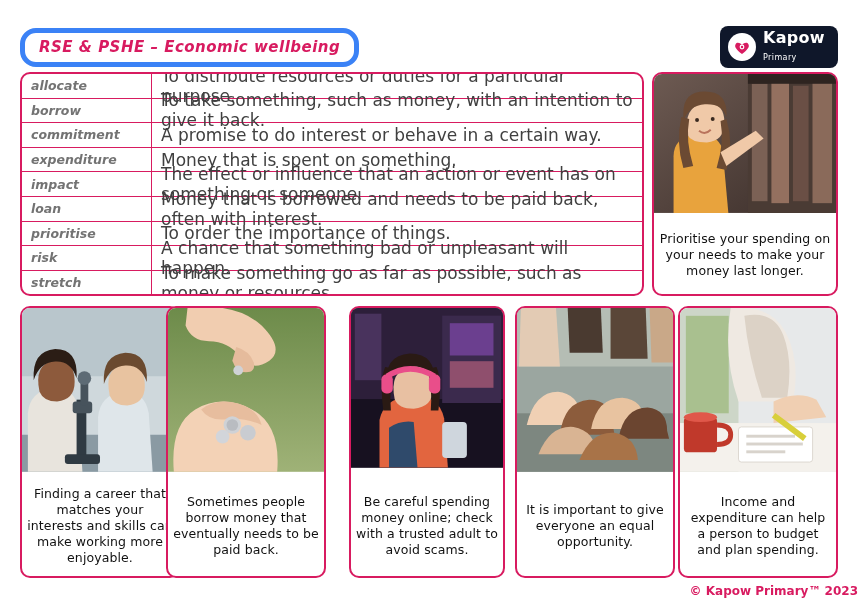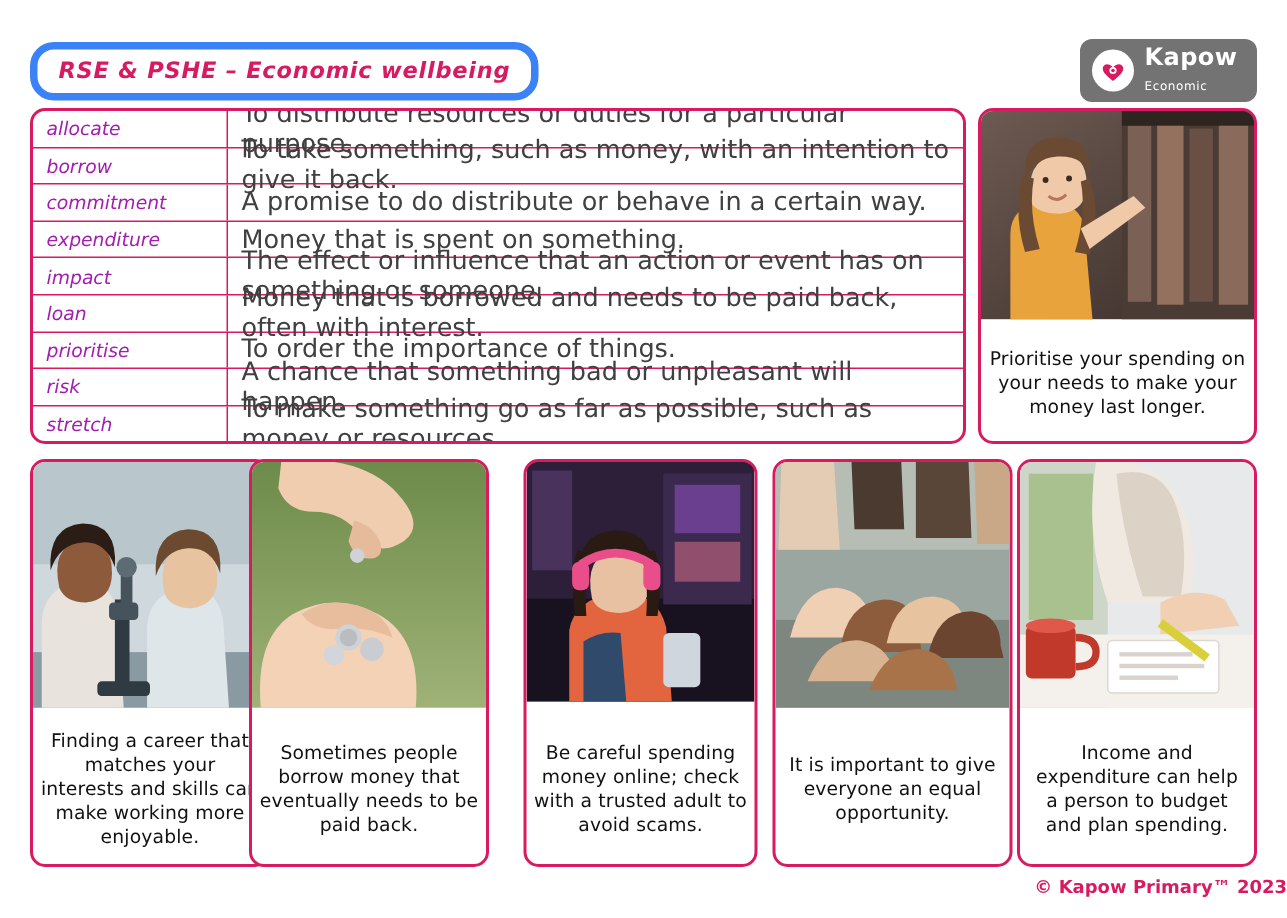--- a/index.html
+++ b/index.html
@@ -34,21 +34,21 @@
     font-style: italic;
     letter-spacing: 0.5px;
     white-space: nowrap;
   }
   .logo {
     position: absolute;
     right: 0;
     top: -2px;
     width: 118px;
     height: 42px;
-    background: #737373;
+    background: #0f172a;
     border-radius: 8px;
     display: flex;
     align-items: center;
     padding-left: 8px;
     box-sizing: border-box;
   }
   .logo-mark {
     width: 28px;
     height: 28px;
     border-radius: 50%;
@@ -96,23 +96,23 @@
   .vocab-term {
     width: 130px;
     flex: none;
     border-right: 1px solid #d81b60;
     height: 100%;
     display: flex;
     align-items: center;
     padding-left: 9px;
     box-sizing: border-box;
     font-size: 12.5px;
-    font-weight: normal;
+    font-weight: bold;
     font-style: italic;
-    color: #a21caf;
+    color: #737373;
   }
   .vocab-def {
     flex: 1;
     height: 100%;
     display: flex;
     align-items: center;
     padding-left: 9px;
     box-sizing: border-box;
     font-size: 17px;
     color: #404040;
@@ -186,38 +186,38 @@
     <span class="logo-mark">
       <svg width="20" height="20" viewBox="0 0 20 20" aria-hidden="true">
         <circle cx="10" cy="10" r="9" fill="#ffffff"></circle>
         <path d="M10 17 C4 12.5 2.2 9.6 3.6 7.2 C4.8 5.2 7.6 5.3 10 8 C12.4 5.3 15.2 5.2 16.4 7.2 C17.8 9.6 16 12.5 10 17 Z" fill="#d81b60"></path>
         <circle cx="10" cy="10" r="2.4" fill="#ffffff"></circle>
         <circle cx="10" cy="10" r="1.2" fill="#d81b60"></circle>
       </svg>
     </span>
     <span class="logo-text">
       <span class="big">Kapow</span><br>
-      <span class="small">Economic</span>
+      <span class="small">Primary</span>
     </span>
   </div>
 </div>
 
 <div class="vocab-table">
 
   <div class="vocab-row">
     <div class="vocab-term">allocate</div>
     <div class="vocab-def">To distribute resources or duties for a particular purpose.</div>
   </div>
   <div class="vocab-row">
     <div class="vocab-term">borrow</div>
     <div class="vocab-def">To take something, such as money, with an intention to give it back.</div>
   </div>
   <div class="vocab-row">
     <div class="vocab-term">commitment</div>
-    <div class="vocab-def">A promise to do distribute or behave in a certain way.</div>
+    <div class="vocab-def">A promise to do interest or behave in a certain way.</div>
   </div>
   <div class="vocab-row">
     <div class="vocab-term">expenditure</div>
     <div class="vocab-def">Money that is spent on something.</div>
   </div>
   <div class="vocab-row">
     <div class="vocab-term">impact</div>
     <div class="vocab-def">The effect or influence that an action or event has on something or someone.</div>
   </div>
   <div class="vocab-row">

